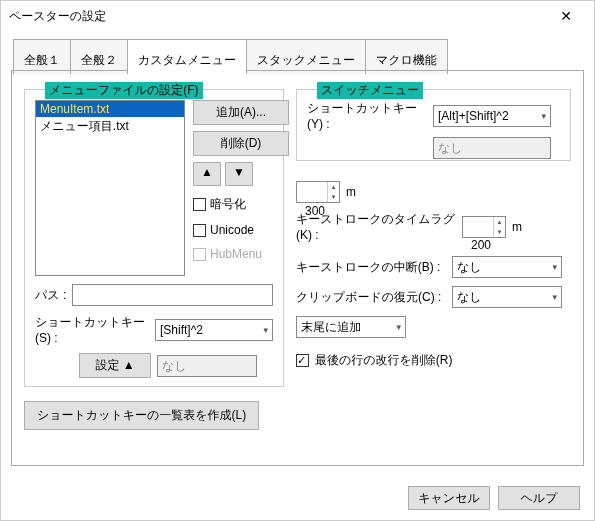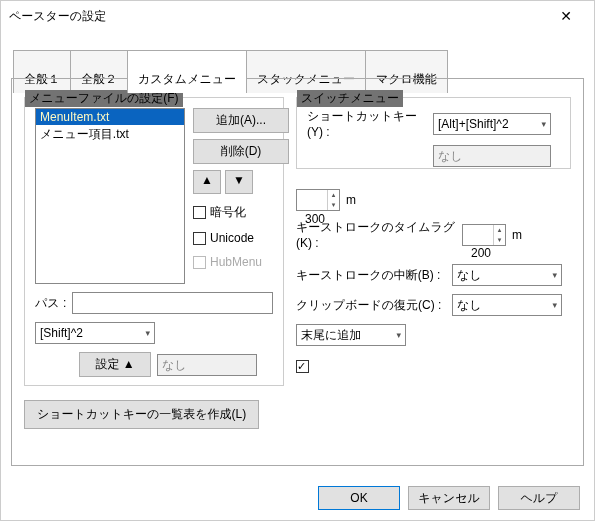--- a/index.html
+++ b/index.html
@@ -1,32 +1,32 @@
 <!DOCTYPE html>
 <html><head>
 <meta charset="utf-8">
 <style>
 * { box-sizing: border-box; font-family: "Yu Gothic UI", "Meiryo", sans-serif; font-size: 12px; }
 body { margin: 0; background: #fff; width: 595px; height: 521px; border: 1px solid #ccc; display: flex; flex-direction: column; }
 .titlebar { display: flex; align-items: center; height: 30px; padding: 0 8px; }
 .titlebar .title { flex: 1; }
 .closebtn { width: 40px; height: 30px; text-align: center; line-height: 30px; cursor: pointer; font-size: 14px; }
 .tabs { display: flex; margin: 4px 6px 0 12px; position: relative; }
-.tab { padding: 20px 10px 5px; border: 1px solid #aaa; border-bottom: none; margin-right: -1px; background: #fff; cursor: pointer; position: relative; top: 15px; }
+.tab { padding: 12px 10px 5px; border: 1px solid #aaa; border-bottom: none; margin-right: -1px; background: #fff; cursor: pointer; position: relative; top: 4px; }
 .tab.inactive { background: #f5f5f5; }
 .tab.active { background: #fff; z-index: 2; }
 .tabpanel { border: 1px solid #aaa; margin: 0 10px 10px 10px; flex: 1; padding: 12px 12px; position: relative; display: flex; gap: 12px; }
 .left { width: 260px; }
 .right { flex: 1; }
 .group { border: 1px solid #ccc; padding: 10px 10px 8px 10px; position: relative; margin-top: 6px; }
-.group-label { position: absolute; top: -8px; left: 0; background: #737373; padding: 0 4px; }
+.group-label { position: absolute; top: -8px; left: 20px; background: #14b8a6; padding: 0 4px; }
 .filerow { display: flex; gap: 8px; }
 .listbox { width: 150px; height: 176px; border: 1px solid #888; background: #fff; overflow: hidden; }
 .listbox .item { padding: 1px 4px; cursor: pointer; }
-.listbox .item.selected { background: #0a64c0; color: #fef9c3; }
+.listbox .item.selected { background: #0a64c0; color: #fde047; }
 .btncol { display: flex; flex-direction: column; gap: 6px; width: 80px; }
 button, .btn { background: #e1e1e1; border: 1px solid #adadad; padding: 3px 6px; cursor: pointer; font-size: 12px; }
 .btn.wide { width: 96px; }
 .arrowrow { display: flex; gap: 4px; }
 .arrowbtn { width: 28px; height: 24px; background: #e1e1e1; border: 1px solid #adadad; cursor: pointer; text-align: center; line-height: 18px; }
 .chk { display: flex; align-items: center; gap: 4px; margin-top: 4px; }
 .chkbox { width: 13px; height: 13px; border: 1px solid #333; background: #fff; display: inline-block; }
 .chkbox.disabled { border-color: #bbb; }
 .chkbox.checked::after { content: "✓"; display: block; font-size: 11px; line-height: 11px; color: #000; }
 .lblrow { display: flex; align-items: center; margin-top: 8px; gap: 6px; }
@@ -86,20 +86,21 @@
               <span class="chkbox disabled"></span>
               <span>HubMenu</span>
             </div>
         </div>
       </div>
       <div class="lblrow">
         <span>パス :</span>
         <div class="textbox" style="flex:1"></div>
       </div>
       <div class="lblrow">
+        <span style="width:116px">ショートカットキー(S) :</span>
         <div class="sel" style="width:120px">
             <span>[Shift]^2</span>
             <span class="caret">▾</span>
           </div>
       </div>
       <div class="lblrow">
         <button style="width:72px;margin-left:44px">設定 ▲</button>
         <div class="textbox readonly" style="width:100px;line-height:20px">なし</div>
       </div>
     </div>
@@ -160,21 +161,21 @@
         </div>
     </div>
     <div class="lblrow">
       <div class="sel" style="width:110px">
           <span>末尾に追加</span>
           <span class="caret">▾</span>
         </div>
     </div>
     <div class="lblrow" style="margin-top:14px">
       <span class="chkbox checked"></span>
+      <span>最後の行の改行を削除(R)</span>
     </div>
   </div>
 </div>
 
 <div class="footer">
-  <button class="primary">OK</button>
   <button>キャンセル</button>
   <button>ヘルプ</button>
 </div>
 
 </body></html>

